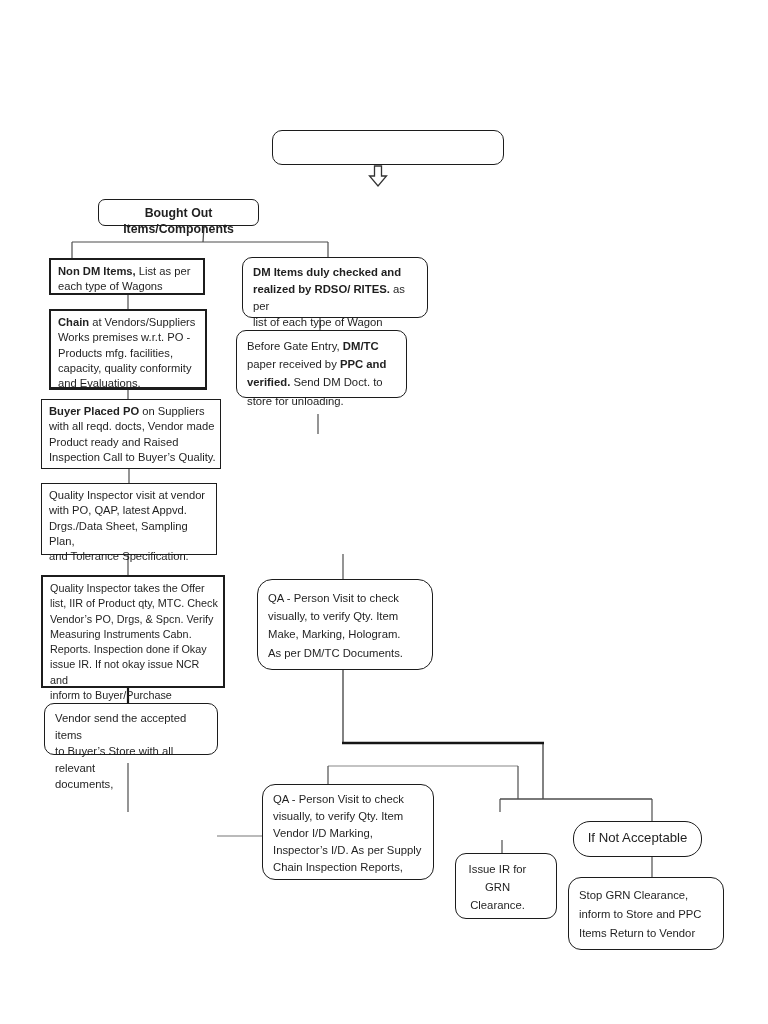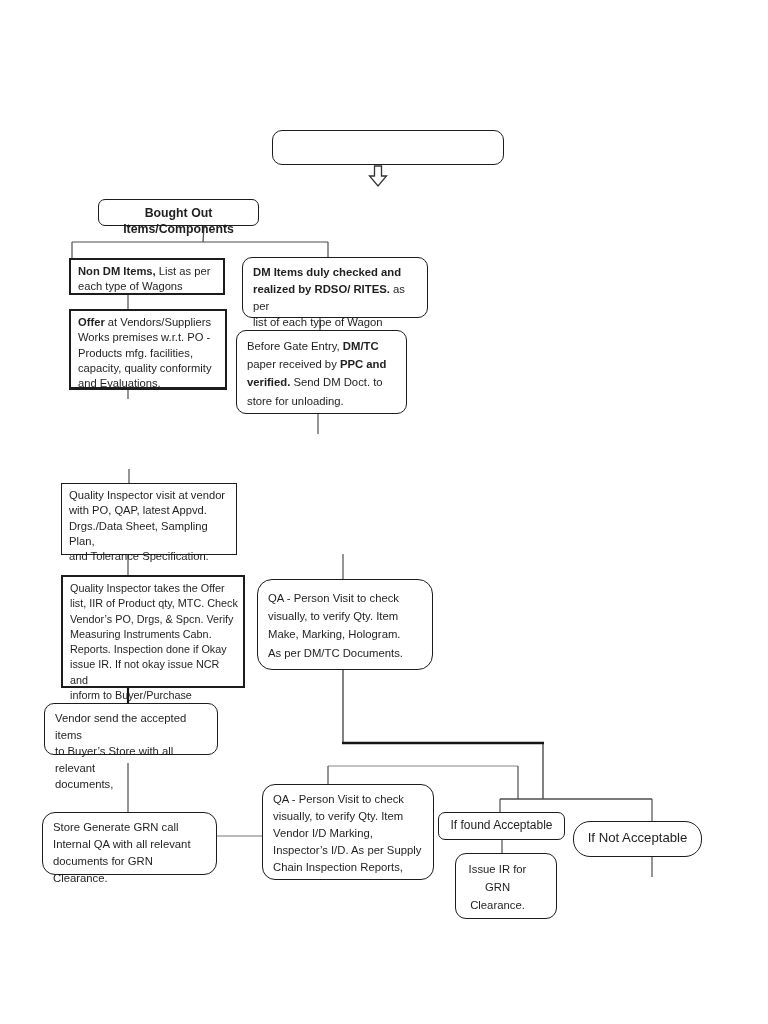--- a/index.html
+++ b/index.html
@@ -7,21 +7,21 @@
     position:relative;width:768px;height:1024px;background:#ffffff;
     font-family:"Liberation Sans",sans-serif;color:#1f1f1f;overflow:hidden;
   }
   .wires{position:absolute;left:0;top:0;}
   .box{
     position:absolute;background:#ffffff;border:1.5px solid #1c1c1c;
     box-sizing:border-box;white-space:pre-line;
   }
   .sharp{border-radius:0;}
   .round{border-radius:11px;}
-  .tight{font-size:11.2px;line-height:15.3px;padding:4px 4px 3px 7px;margin-left:20px;}
+  .tight{font-size:11.2px;line-height:15.3px;padding:4px 4px 3px 7px;}
   .roomy{font-size:11.3px;line-height:18.2px;padding:6px 7px 4px 10px;}
   .center{text-align:center;}
   .b{font-weight:bold;}
   .title{font-weight:bold;font-size:12.3px;line-height:16px;padding:5px 4px;}
 </style>
 </head>
 <body>
 
 <div class="canvas">
 
@@ -62,71 +62,74 @@
     </g>
   </svg>
 
   <div class="box round" style="left:272px;top:130px;width:232px;height:35px;border-radius:10px;border-width:1.8px;"></div>
 
   <div class="box round title center" style="left:98px;top:199px;width:161px;height:27px;border-radius:7px;border-width:1.8px;">Bought Out Items/Components</div>
 
   <div class="box sharp tight" style="left:49px;top:258px;width:156px;height:37px;border-width:2.4px;"><span class="b">Non DM Items,</span><span> List as per
 each type of Wagons</span></div>
 
-  <div class="box sharp tight" style="left:49px;top:309px;width:158px;height:81px;border-width:2px 2px 3px 2px;"><span class="b">Offer</span><span> at Vendors/Suppliers
+  <div class="box sharp tight" style="left:49px;top:309px;width:158px;height:81px;border-width:2px 2px 3px 2px;"><span class="b">Chain</span><span> at Vendors/Suppliers
 Works premises w.r.t. PO -
 Products mfg. facilities,
 capacity, quality conformity
 and Evaluations.</span></div>
 
+  <div class="box sharp tight" style="left:41px;top:399px;width:180px;height:70px;border-width:1.4px;"><span class="b">Buyer Placed PO</span><span> on Suppliers
+with all reqd. docts, Vendor made
+Product ready and Raised
+Inspection Call to Buyer’s Quality.</span></div>
 
   <div class="box sharp tight" style="left:41px;top:483px;width:176px;height:72px;border-width:1.4px;"><span>Quality Inspector visit at vendor
 with PO, QAP, latest Appvd.
 Drgs./Data Sheet, Sampling Plan,
 and Tolerance Specification.</span></div>
 
   <div class="box sharp tight" style="left:41px;top:575px;width:184px;height:113px;border-width:2.4px;font-size:10.8px;"><span>Quality Inspector takes the Offer
 list, IIR of Product qty, MTC. Check
 Vendor’s PO, Drgs, &amp; Spcn.  Verify
 Measuring Instruments Cabn.
 Reports. Inspection done if Okay
 issue IR. If not okay issue NCR and
 inform to Buyer/Purchase</span></div>
 
   <div class="box round roomy" style="left:44px;top:703px;width:174px;height:52px;border-radius:10px;line-height:16.5px;"><span>Vendor send the accepted items
 to Buyer’s Store with all relevant
 documents,</span></div>
 
-  <div class="box round roomy" style="left:42px;top:812px;width:175px;height:63px;border-radius:13px;line-height:17px;border-width:1.8px;"><span>Store Generate GRN call
-Internal QA with all relevant
-documents for GRN Clearance.</span></div>
 
   <div class="box round roomy" style="left:242px;top:257px;width:186px;height:61px;border-radius:10px;line-height:16.8px;border-width:1.8px;"><span class="b">DM Items duly checked and
 realized by RDSO/ RITES.</span><span> as per
 list of each type of Wagon</span></div>
 
-  <div class="box round roomy" style="left:236px;top:330px;width:171px;height:84px;border-radius:10px;border-width:1.8px;"><span>Before Gate Entry, </span><span class="b">DM/TC</span><span>
+  <div class="box round roomy" style="left:236px;top:330px;width:171px;height:68px;border-radius:10px;border-width:1.8px;"><span>Before Gate Entry, </span><span class="b">DM/TC</span><span>
 paper received by </span><span class="b">PPC and
 verified.</span><span> Send DM Doct. to
 store for unloading.</span></div>
 
 
   <div class="box round roomy" style="left:257px;top:579px;width:176px;height:91px;border-radius:15px;border-width:1.8px;padding-top:9px;"><span>QA - Person Visit to check
 visually, to verify Qty. Item
 Make, Marking, Hologram.
 As per DM/TC Documents.</span></div>
 
   <div class="box round roomy" style="left:262px;top:784px;width:172px;height:96px;border-radius:13px;line-height:17px;border-width:1.8px;"><span>QA - Person Visit to check
 visually, to verify Qty. Item
 Vendor I/D Marking,
 Inspector’s I/D. As per Supply
 Chain Inspection Reports,</span></div>
 
-  <div class="box round center" style="left:438px;top:812px;width:127px;height:28px;border-radius:7px;border-width:1.8px;font-size:12px;line-height:24px;">If found Acceptable</div>
 
   <div class="box round center" style="left:573px;top:821px;width:129px;height:36px;border-radius:17px;border-width:1.8px;font-size:13.2px;line-height:32px;">If Not Acceptable</div>
 
   <div class="box round roomy center" style="left:455px;top:853px;width:102px;height:66px;border-radius:11px;padding-left:6px;padding-right:23px;">Issue IR for
 GRN
 Clearance.</div>
 
+  <div class="box round roomy" style="left:568px;top:877px;width:156px;height:73px;border-radius:13px;border-width:1.8px;padding-top:8px;line-height:19px;"><span>Stop GRN Clearance,
+inform to Store and PPC
+Items Return to Vendor</span></div>
 
 </div>
 
 </body></html>

